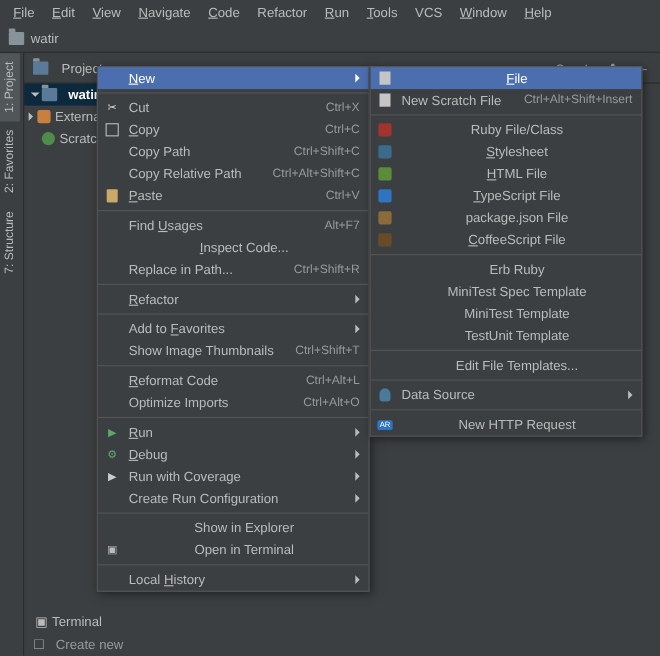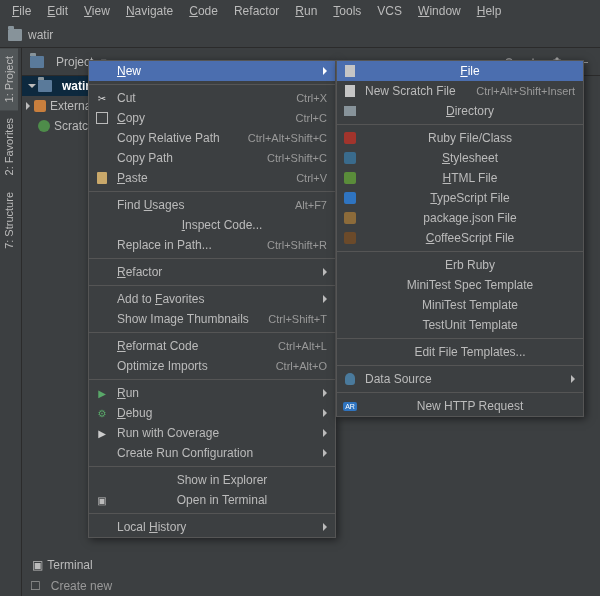--- a/index.html
+++ b/index.html
@@ -125,26 +125,26 @@
       <span class="micon i-cut">✂</span>
       <span>Cut</span>
       <span class="sc">Ctrl+X</span>
     </div>
     <div class="mrow">
       <span class="micon i-copy"></span>
       <span><u>C</u>opy</span>
       <span class="sc">Ctrl+C</span>
     </div>
     <div class="mrow">
+      <span>Copy Path</span>
+      <span class="sc">Ctrl+Shift+C</span>
+    </div>
+    <div class="mrow">
       <span>Copy Relative Path</span>
       <span class="sc">Ctrl+Alt+Shift+C</span>
-    </div>
-    <div class="mrow">
-      <span>Copy Path</span>
-      <span class="sc">Ctrl+Shift+C</span>
     </div>
     <div class="mrow">
       <span class="micon i-paste"></span>
       <span><u>P</u>aste</span>
       <span class="sc">Ctrl+V</span>
     </div>
     <div class="sep"></div>
     <div class="mrow">
       <span>Find <u>U</u>sages</span>
       <span class="sc">Alt+F7</span>
@@ -216,24 +216,20 @@
 <div class="ctxmenu sub" id="ctx-sub">
     <div class="mrow hl">
       <span class="micon i-file"></span>
       <span><u>F</u>ile</span>
     </div>
     <div class="mrow">
       <span class="micon i-file"></span>
       <span>New Scratch File</span>
       <span class="sc">Ctrl+Alt+Shift+Insert</span>
     </div>
-    <div class="mrow">
-      <span class="micon i-dir"></span>
-      <span><u>D</u>irectory</span>
-    </div>
     <div class="sep"></div>
     <div class="mrow">
       <span class="micon i-rb"></span>
       <span>Ruby File/Class</span>
     </div>
     <div class="mrow">
       <span class="micon i-css"></span>
       <span><u>S</u>tylesheet</span>
     </div>
     <div class="mrow">

